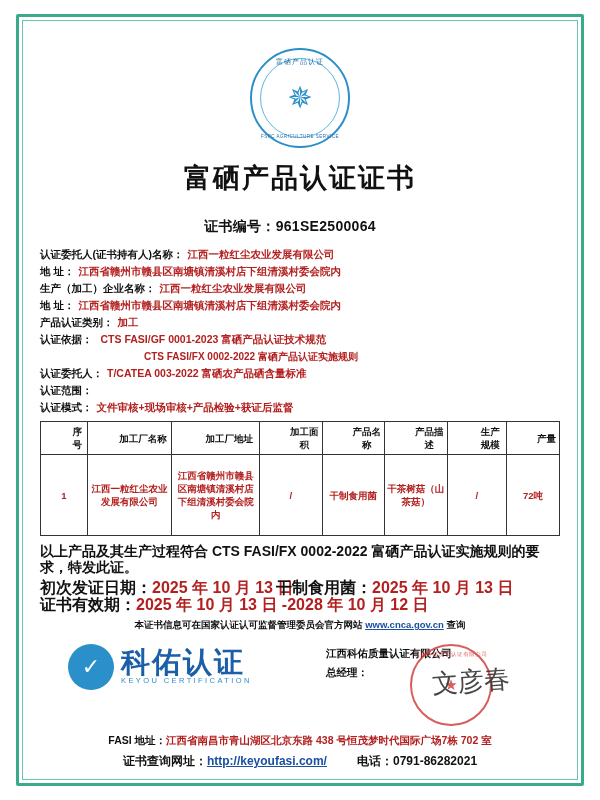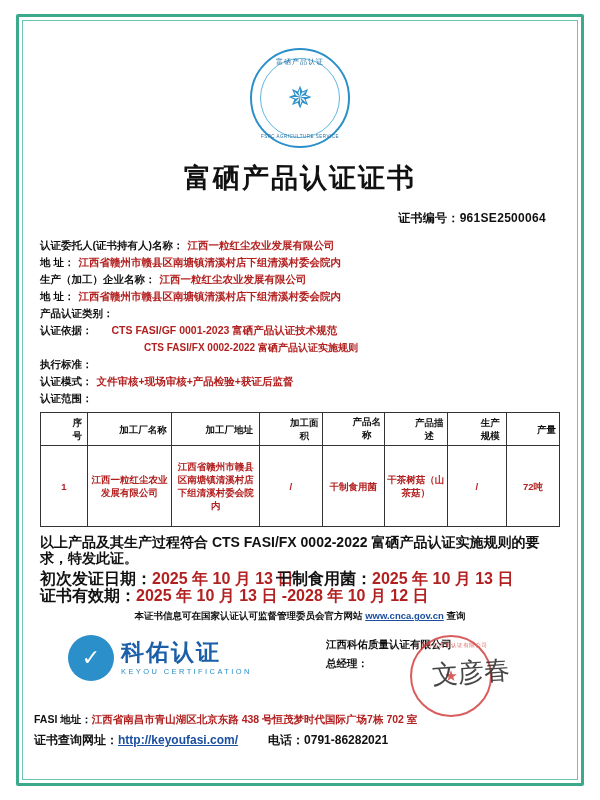--- a/index.html
+++ b/index.html
@@ -103,25 +103,25 @@
     text-align: center;
     font-size: 27px;
     font-weight: bold;
     color: #111;
     letter-spacing: 2px;
     margin-top: 12px;
     font-family: "Liberation Serif", serif;
   }
 
   .cert-no {
-    text-align: right;
-    font-size: 12px;
-    font-weight: bold;
-    color: #111;
-    margin-top: 14px;
+    text-align: center;
+    font-size: 14px;
+    font-weight: bold;
+    color: #111;
+    margin-top: 22px;
     padding-right: 20px;
     letter-spacing: 0.3px;
   }
 
   .fields {
     margin-top: 10px;
     padding: 0 6px;
   }
   .field-row {
     display: flex;
@@ -179,21 +179,21 @@
     padding-left: 29px;
   }
   table.cert-table td {
     height: 74px;
     color: #b32020;
   }
   .col1 { width: 8%; }
   .col2 { width: 20%; }
   .col3 { width: 21%; }
   .col4 { width: 13%; }
-  .col5 { width: 13%; font-family: Liberation Mono, monospace; }
+  .col5 { width: 13%; }
   .col6 { width: 13%; }
   .col7 { width: 12%; }
   .col8 { width: 10%; }
 
   .statement {
     margin-top: 7px;
     padding: 0 6px;
     font-size: 14px;
     line-height: 16px;
     color: #111;
@@ -248,21 +248,21 @@
     border-radius: 50%;
     background: #2b8fc9;
     display: flex;
     align-items: center;
     justify-content: center;
     color: #fff;
     font-size: 22px;
     margin-right: 7px;
   }
   .brand-text .cn {
-    font-size: 23px;
+    font-size: 29px;
     font-weight: bold;
     color: #1b5fa8;
     letter-spacing: 2px;
     font-family: "Liberation Serif", serif;
     line-height: 26px;
   }
   .brand-text .en {
     font-size: 7.5px;
     color: #2b8fc9;
     letter-spacing: 2.4px;
@@ -314,22 +314,22 @@
     right: 56px;
     top: 26px;
     font-size: 26px;
     color: #333;
     font-family: "Liberation Serif", serif;
     transform: rotate(-4deg);
     opacity: 0.9;
   }
 
   .footer {
-    margin-top: 2px;
-    text-align: left;
+    margin-top: 14px;
+    text-align: center;
   }
   .footer .addr {
     font-size: 10.5px;
     font-weight: bold;
     color: #111;
     line-height: 20px;
   }
   .footer .addr .red {
     color: #b32020;
   }
@@ -387,40 +387,42 @@
         <span class="field-value" style="margin-left:4px;">江西一粒红尘农业发展有限公司</span>
       </div>
 
       <div class="field-row">
         <span class="field-label plain" style="width:auto;flex:0 0 auto;">地  址：</span>
         <span class="field-value" style="margin-left:4px;">江西省赣州市赣县区南塘镇清溪村店下组清溪村委会院内</span>
       </div>
 
       <div class="field-row">
         <span class="field-label plain" style="width:auto;flex:0 0 auto;">产品认证类别：</span>
+        <span class="field-value" style="margin-left:4px;">加工</span>
       </div>
 
       <div class="field-row">
         <span class="field-label plain" style="width:auto;flex:0 0 auto;">认证依据：</span>
-        <span class="field-value" style="margin-left:19px;">CTS FASI/GF 0001-2023 富硒产品认证技术规范</span>
+        <span class="field-value" style="margin-left:8px;">CTS FASI/GF 0001-2023 富硒产品认证技术规范</span>
       </div>
 
       <div class="field-sub">CTS FASI/FX 0002-2022 富硒产品认证实施规则</div>
 
       <div class="field-row">
-        <span class="field-label plain" style="width:auto;flex:0 0 auto;">执行标准：</span>
+        <span class="field-label plain" style="width:auto;flex:0 0 auto;">认证委托人：</span>
+        <span class="field-value" style="margin-left:4px;">T/CATEA 003-2022 富硒农产品硒含量标准</span>
+      </div>
+
+      <div class="field-row">
+        <span class="field-label plain" style="width:auto;flex:0 0 auto;">认证范围：</span>
       </div>
 
       <div class="field-row">
         <span class="field-label plain" style="width:auto;flex:0 0 auto;">认证模式：</span>
         <span class="field-value" style="margin-left:4px;">文件审核+现场审核+产品检验+获证后监督</span>
-      </div>
-
-      <div class="field-row">
-        <span class="field-label plain" style="width:auto;flex:0 0 auto;">认证范围：</span>
       </div>
 
     </div>
 
     <div class="tbl-wrap">
       <table class="cert-table">
         <thead>
           <tr>
             <th class="col1">序号</th>
             <th class="col2">加工厂名称</th>

